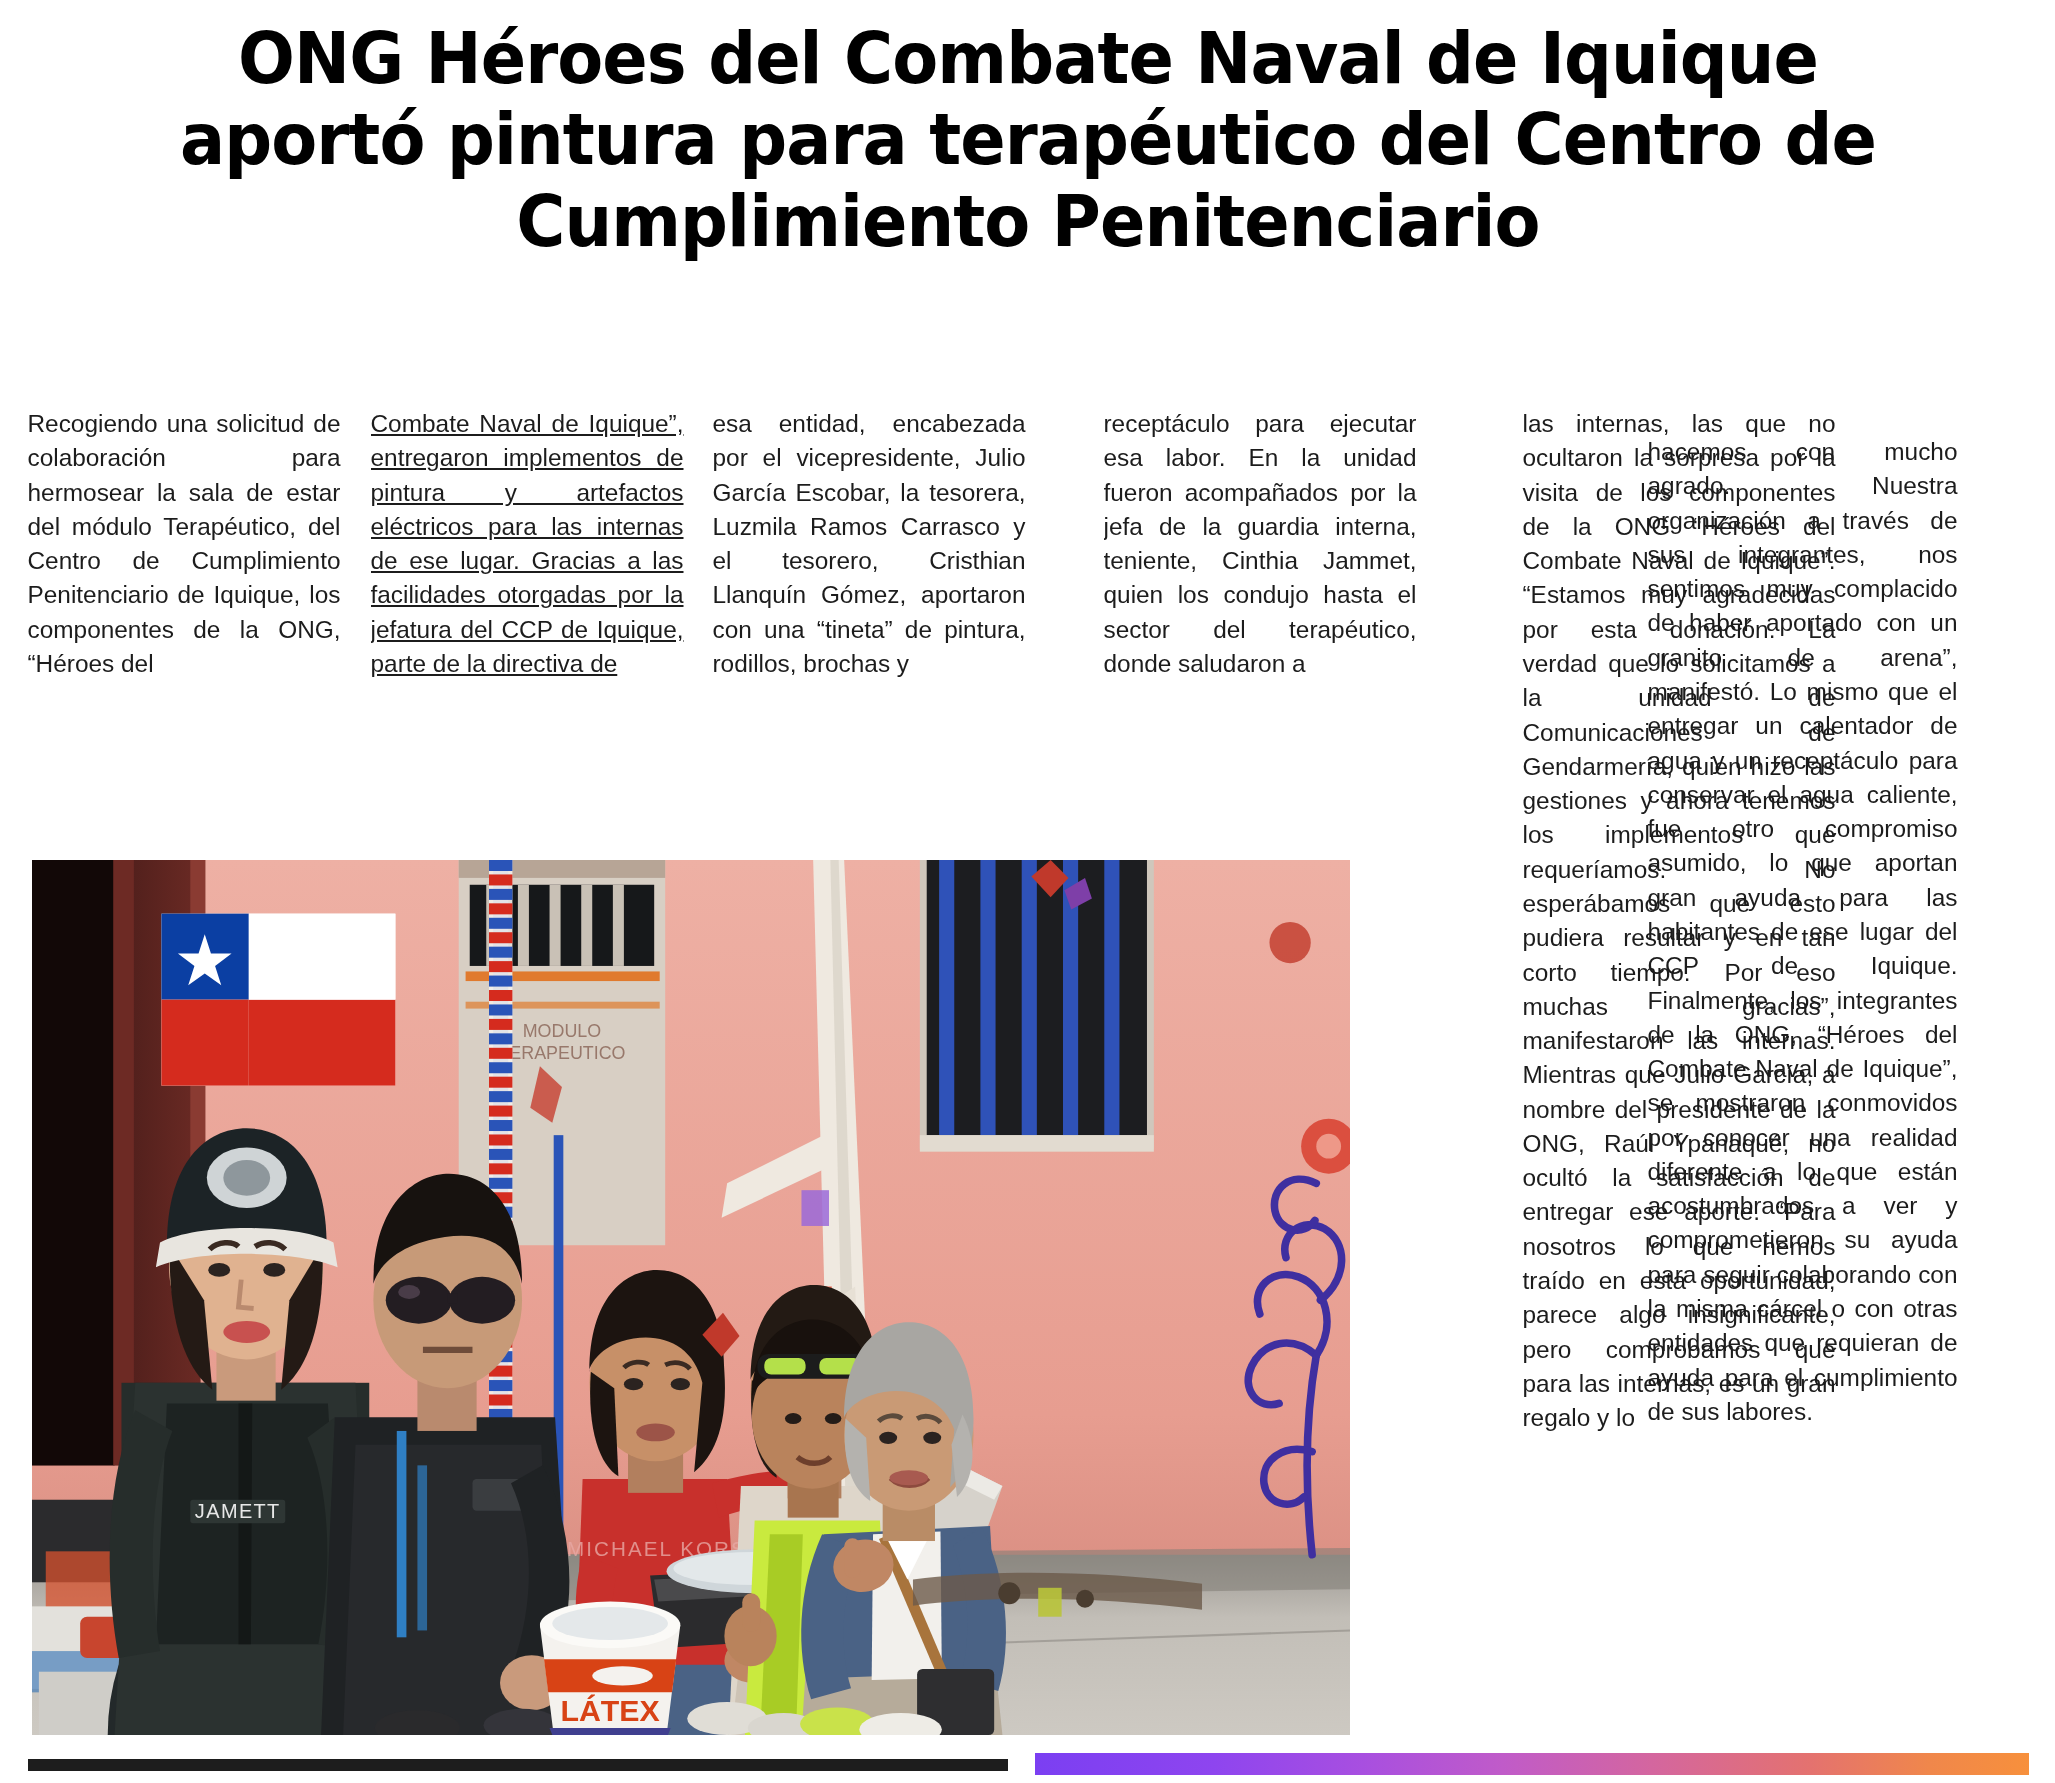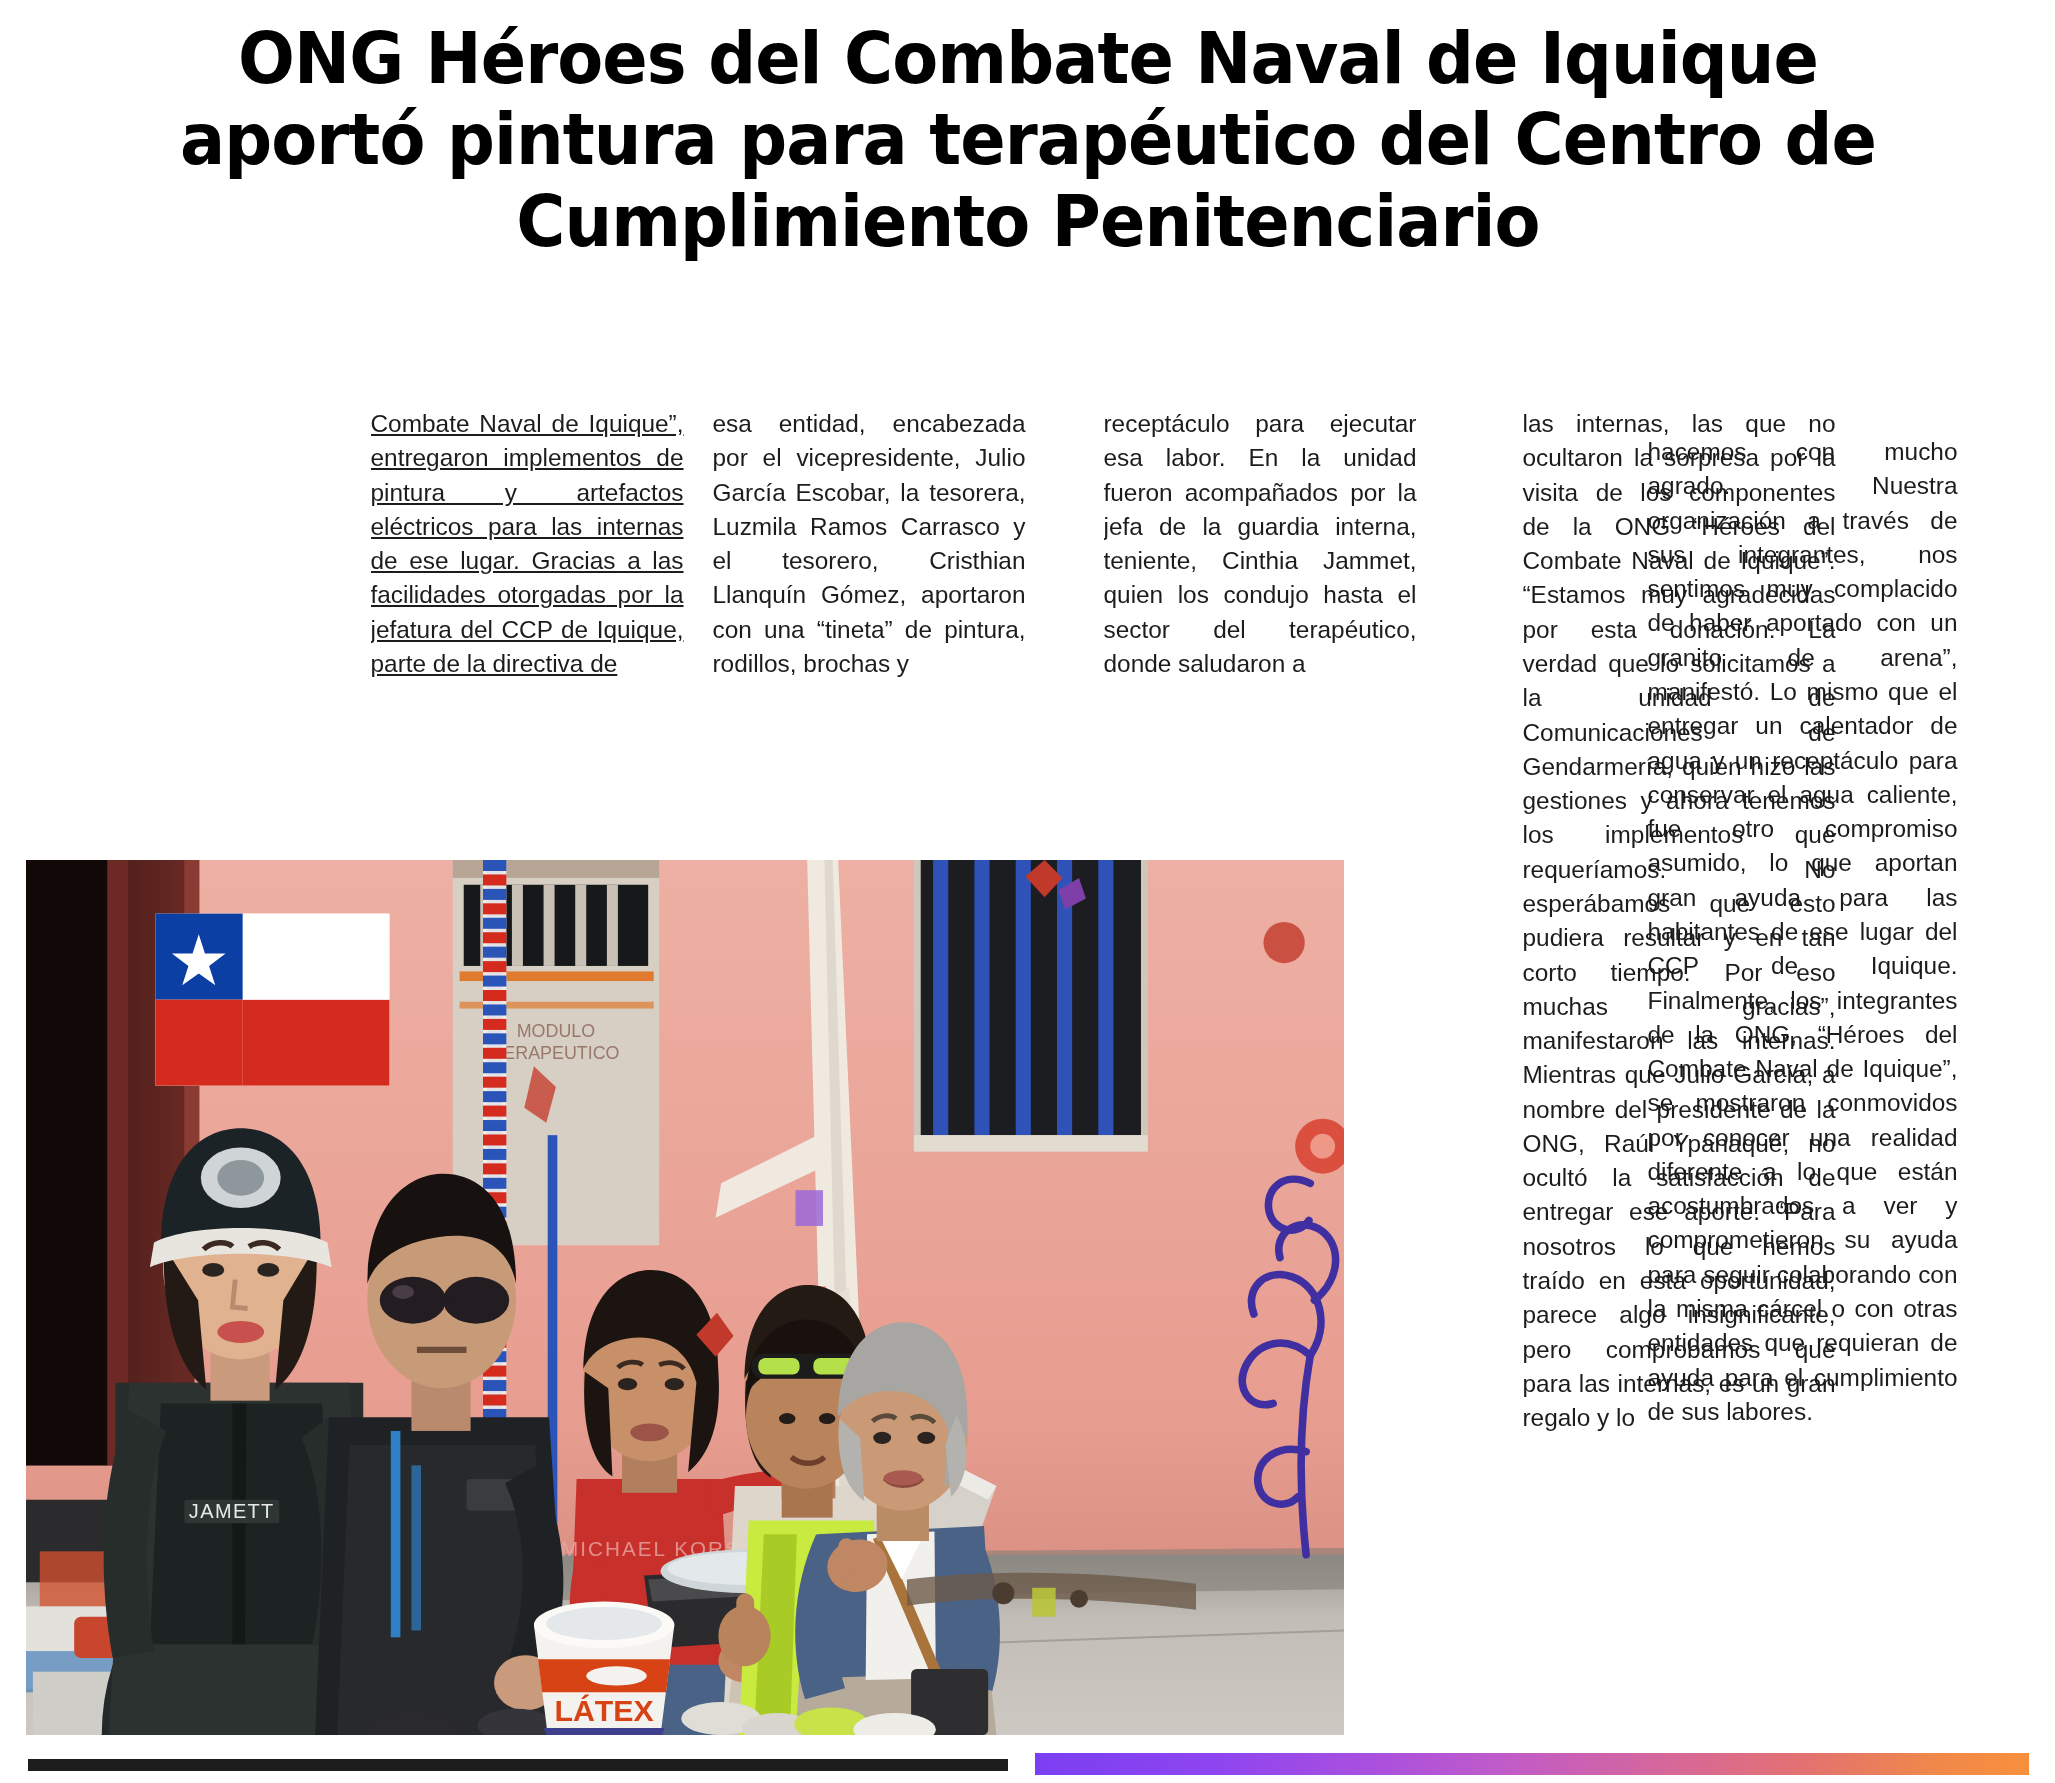--- a/index.html
+++ b/index.html
@@ -61,21 +61,21 @@
   .col-4 { left: 1028px; margin-left: 48px; }
   .col-5 { left: 1447px; height: 1307px; margin-left: 48px; }
   .col-6 { left: 1620px; width: 310px; height: 1307px; margin-top: 28px; }
 
   
   .col-short { height: 427px; overflow: hidden; }
 
   
   .photo {
     position: absolute;
-    left: 26px;
+    left: 32px;
     top: 860px;
     width: 1318px;
     height: 875px;
     overflow: hidden;
     background: #a16207;
   }
   .photo svg { display: block; width: 100%; height: 100%; }
 
   
   .bar-black {
@@ -106,20 +106,23 @@
 </head>
 <body>
 
 <h1 class="headline">
   <div>ONG Héroes del Combate Naval de Iquique</div>
   <div>aportó pintura para terapéutico del Centro de</div>
   <div>Cumplimiento Penitenciario</div>
 </h1>
 
 <div class="article-body">
+  <div class="col col-1 col-short">
+    <p>Recogiendo una solicitud de colaboración para hermosear la sala de estar del módulo Terapéutico, del Centro de Cumplimiento Penitenciario de Iquique, los componentes de la ONG, “Héroes del</p>
+  </div>
   <div class="col col-2 col-short">
     <p>Combate Naval de Iquique”, entregaron implementos de pintura y artefactos eléctricos para las internas de ese lugar. Gracias a las facilidades otorgadas por la jefatura del CCP de Iquique, parte de la directiva de</p>
   </div>
   <div class="col col-3 col-short">
     <p>esa entidad, encabezada por el vicepresidente, Julio García Escobar, la tesorera, Luzmila Ramos Carrasco y el tesorero, Cristhian Llanquín Gómez, aportaron con una “tineta” de pintura, rodillos, brochas y</p>
   </div>
   <div class="col col-4 col-short">
     <p>receptáculo para ejecutar esa labor.
 En la unidad fueron acompañados por la jefa de la guardia interna, teniente, Cinthia Jammet, quien los condujo hasta el sector del terapéutico, donde saludaron a</p>
   </div>

